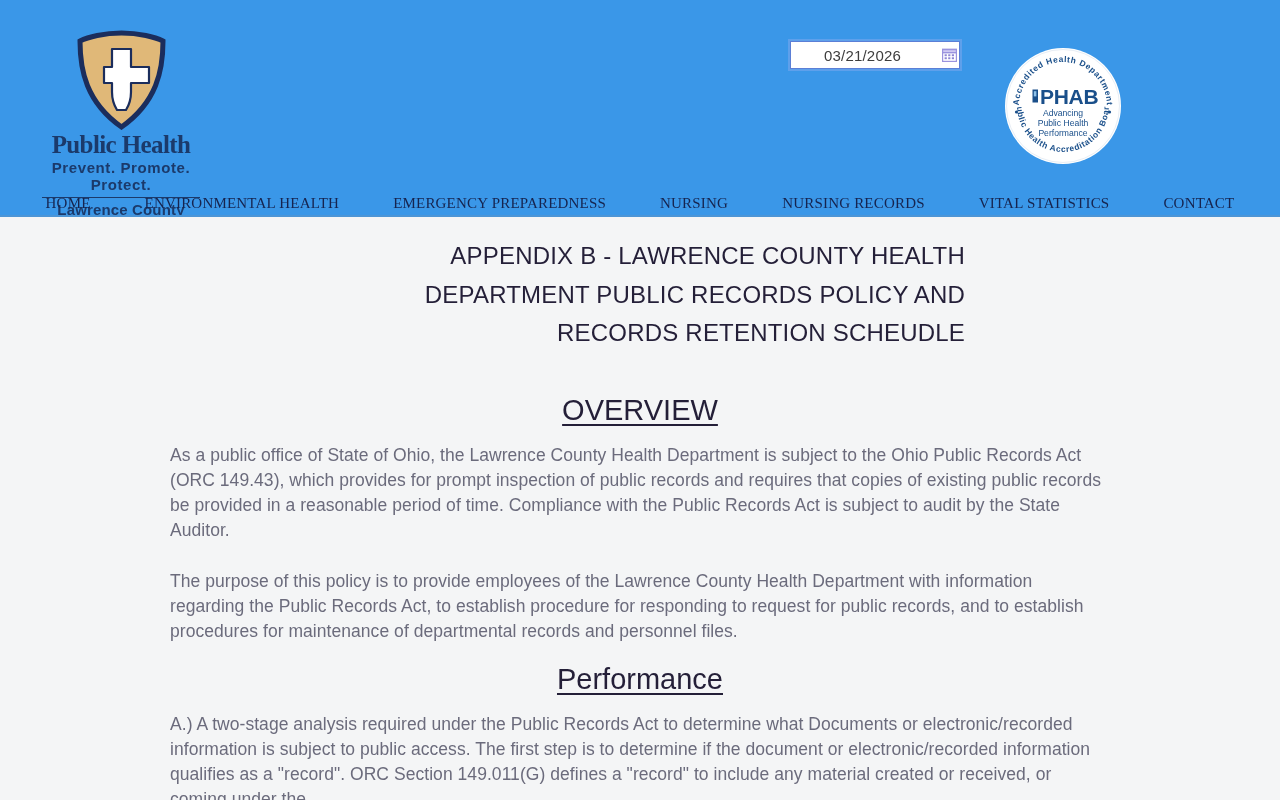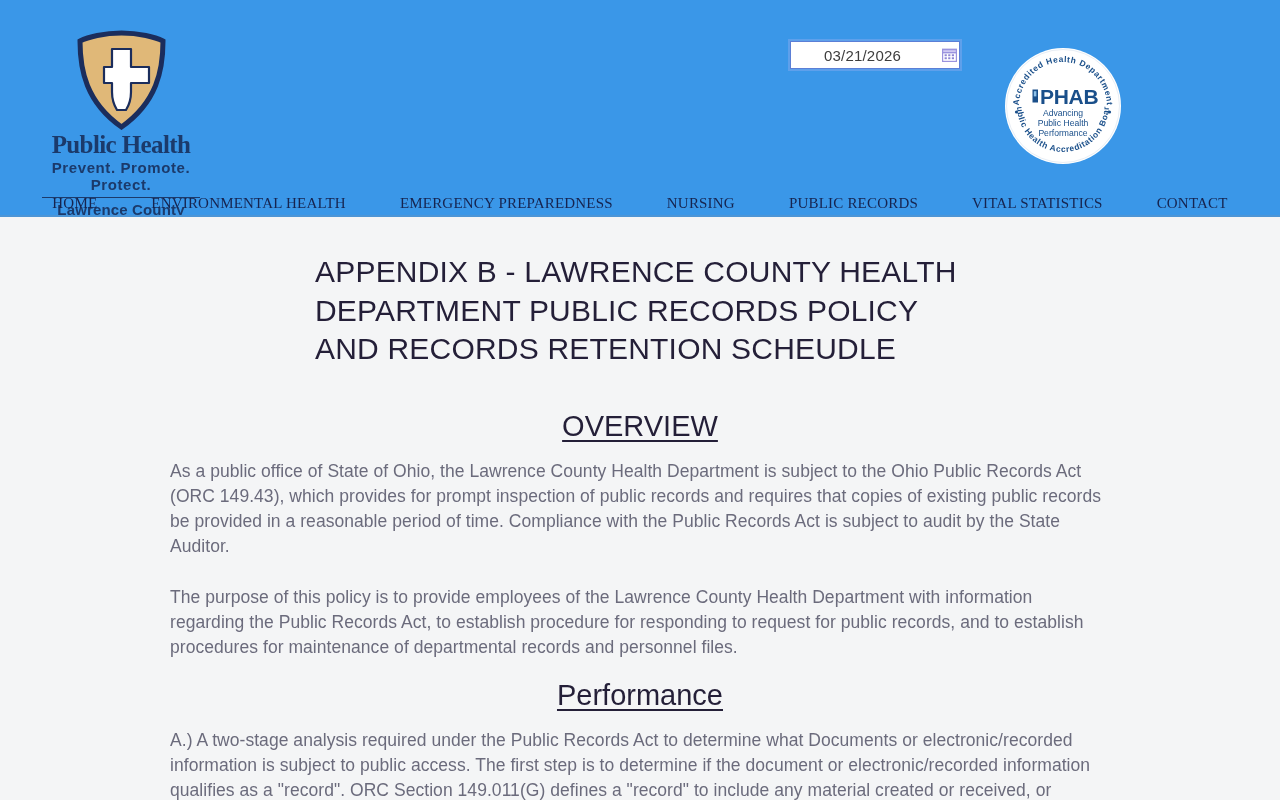--- a/index.html
+++ b/index.html
@@ -133,28 +133,28 @@
   }
 
   
   .page-main {
     position: relative;
     width: 1280px;
     background: #f4f5f6;
     padding-top: 18px;
   }
   .doc-title {
-    text-align: left;
+    text-align: right;
     color: #241f38;
     font-family: "Liberation Sans", sans-serif;
-    font-size: 30px;
+    font-size: 24px;
     font-weight: normal;
     line-height: 38.5px;
     letter-spacing: 0.2px;
-    margin: 16px auto;
+    margin: 0 auto;
     width: 650px;
     padding-top: 2px;
   }
   .section-heading {
     text-align: center;
     color: #241f38;
     font-family: "Liberation Sans", sans-serif;
     font-size: 29px;
     font-weight: normal;
     text-decoration: underline;
@@ -248,21 +248,21 @@
       <text x="60" y="80" text-anchor="middle" font-family="'Liberation Sans', sans-serif" font-size="8.6" fill="#1a4f8a">Public Health</text>
       <text x="60" y="90" text-anchor="middle" font-family="'Liberation Sans', sans-serif" font-size="8.6" fill="#1a4f8a">Performance</text>
     </svg>
   </div>
 
   <nav class="main-nav">
     <a class="nav-item">HOME</a>
     <a class="nav-item">ENVIRONMENTAL HEALTH</a>
     <a class="nav-item">EMERGENCY PREPAREDNESS</a>
     <a class="nav-item">NURSING</a>
-    <a class="nav-item">PUBLIC RECORDS</a>
+    <a class="nav-item">NURSING RECORDS</a>
     <a class="nav-item">VITAL STATISTICS</a>
     <a class="nav-item">CONTACT</a>
   </nav>
 
   <div class="header-bottom-rule"></div>
 </header>
 
 <main class="page-main">
 
   <h1 class="doc-title">APPENDIX B - LAWRENCE COUNTY HEALTH DEPARTMENT PUBLIC RECORDS POLICY AND RECORDS RETENTION SCHEUDLE</h1>

